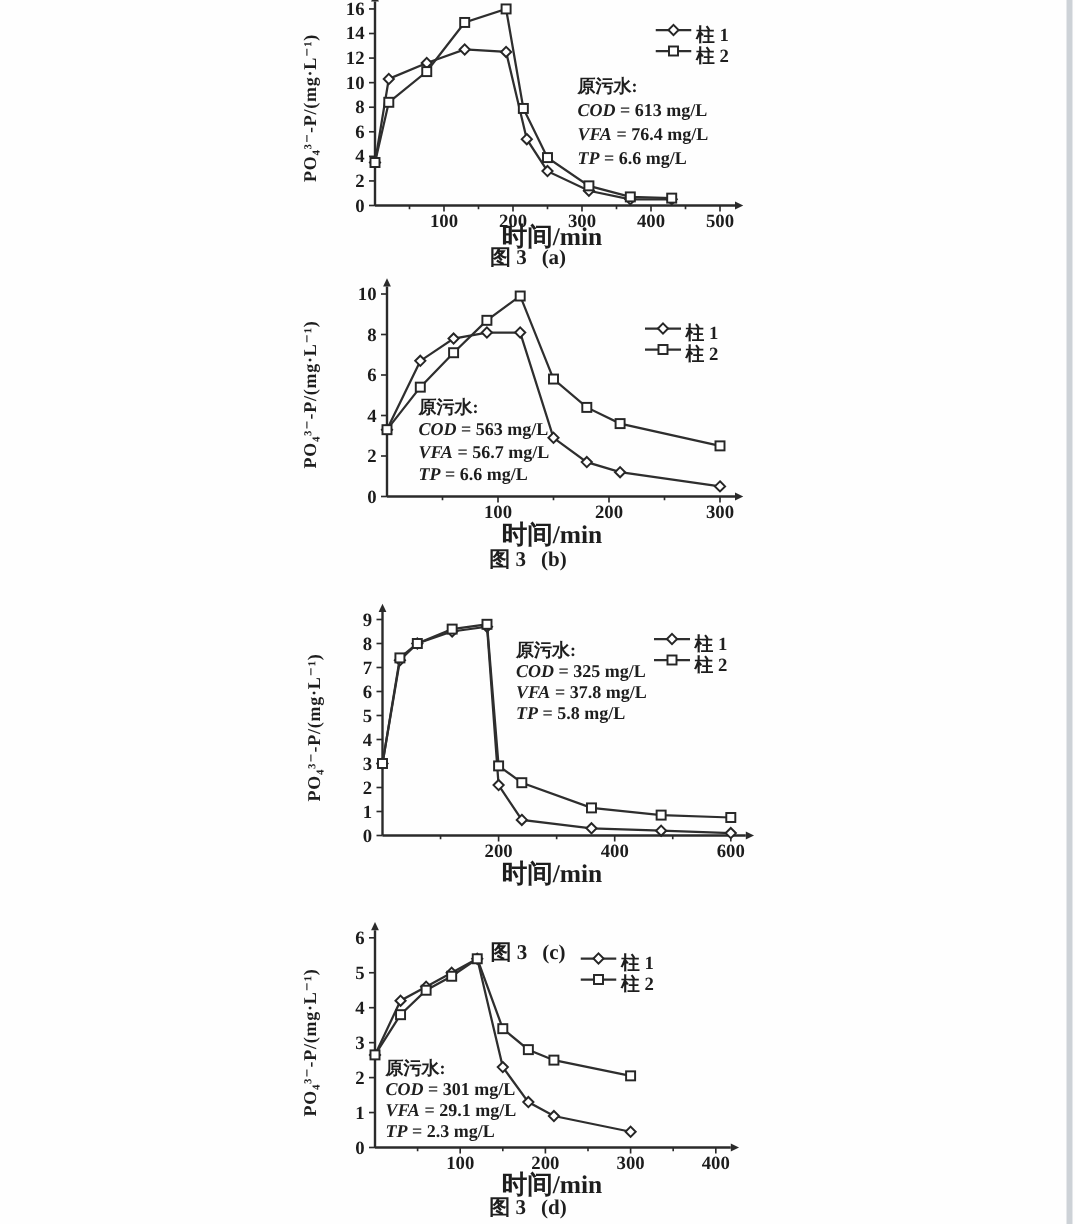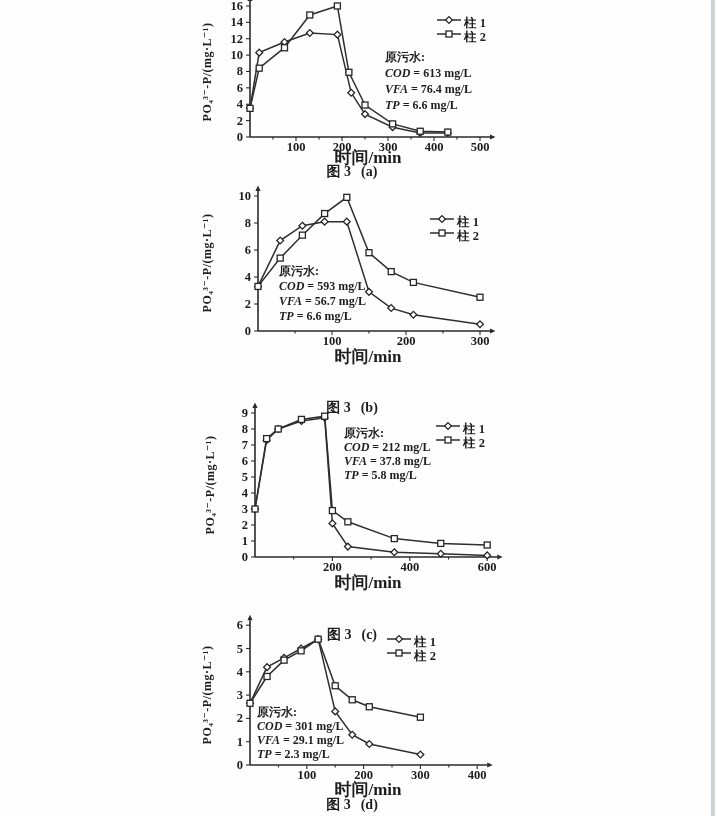--- a/index.html
+++ b/index.html
@@ -268,40 +268,40 @@
         </div>
       </div>
       <div class="ann" style="left: 385px; top: 49px; line-height: 16px;">
         <div class="ann-title">原污水:</div>
         <div class="ann-line"><i>COD</i><span class="op">=</span><span>613 mg/L</span></div>
         <div class="ann-line"><i>VFA</i><span class="op">=</span><span>76.4 mg/L</span></div>
         <div class="ann-line"><i>TP</i><span class="op">=</span><span>6.6 mg/L</span></div>
       </div>
       <div class="ylabel" style="left: 207px; top: 263px;">PO₄³⁻-P/(mg·L⁻¹)</div>
       <div class="xlabel" style="left: 368px; top: 345px;">时间/min</div>
-      <div class="caption" style="left: 352px; top: 364px; margin-top: 35px;"><span>图 3</span><span class="cap-part">(b)</span></div>
+      <div class="caption" style="left: 352px; top: 364px;"><span>图 3</span><span class="cap-part">(b)</span></div>
       <div class="legend" style="left: 430px; top: 214px;">
         <div class="lrow">
           <svg width="24" height="10">
             <line x1="0" y1="5" x2="24" y2="5" class="ser"></line>
             <path d="M 12 1.6 L 15.4 5 L 12 8.4 L 8.6 5 Z" class="mk"></path>
           </svg>
           <span>柱 1</span>
         </div>
         <div class="lrow">
           <svg width="24" height="10">
             <line x1="0" y1="5" x2="24" y2="5" class="ser"></line>
             <rect x="9" y="2" width="6" height="6" class="mk"></rect>
           </svg>
           <span>柱 2</span>
         </div>
       </div>
       <div class="ann" style="left: 279px; top: 264px; line-height: 15px;">
         <div class="ann-title">原污水:</div>
-        <div class="ann-line"><i>COD</i><span class="op">=</span><span>593 mg/L</span></div>
+        <div class="ann-line"><i>COD</i><span class="op">=</span><span>563 mg/L</span></div>
         <div class="ann-line"><i>VFA</i><span class="op">=</span><span>56.7 mg/L</span></div>
         <div class="ann-line"><i>TP</i><span class="op">=</span><span>6.6 mg/L</span></div>
       </div>
       <div class="ylabel" style="left: 210px; top: 485px;">PO₄³⁻-P/(mg·L⁻¹)</div>
       <div class="xlabel" style="left: 368px; top: 571px;">时间/min</div>
       <div class="caption" style="left: 352px; top: 590px; margin-top: 36px;"><span>图 3</span><span class="cap-part">(c)</span></div>
       <div class="legend" style="left: 436px; top: 421px;">
         <div class="lrow">
           <svg width="24" height="10">
             <line x1="0" y1="5" x2="24" y2="5" class="ser"></line>
@@ -312,21 +312,21 @@
         <div class="lrow">
           <svg width="24" height="10">
             <line x1="0" y1="5" x2="24" y2="5" class="ser"></line>
             <rect x="9" y="2" width="6" height="6" class="mk"></rect>
           </svg>
           <span>柱 2</span>
         </div>
       </div>
       <div class="ann" style="left: 344px; top: 426px; line-height: 14px;">
         <div class="ann-title">原污水:</div>
-        <div class="ann-line"><i>COD</i><span class="op">=</span><span>212 mg/L</span></div>
+        <div class="ann-line"><i>COD</i><span class="op">=</span><span>325 mg/L</span></div>
         <div class="ann-line"><i>VFA</i><span class="op">=</span><span>37.8 mg/L</span></div>
         <div class="ann-line"><i>TP</i><span class="op">=</span><span>5.8 mg/L</span></div>
       </div>
       <div class="ylabel" style="left: 207px; top: 695px;">PO₄³⁻-P/(mg·L⁻¹)</div>
       <div class="xlabel" style="left: 368px; top: 778px;">时间/min</div>
       <div class="caption" style="left: 352px; top: 796px;"><span>图 3</span><span class="cap-part">(d)</span></div>
       <div class="legend" style="left: 387px; top: 634px;">
         <div class="lrow">
           <svg width="24" height="10">
             <line x1="0" y1="5" x2="24" y2="5" class="ser"></line>

